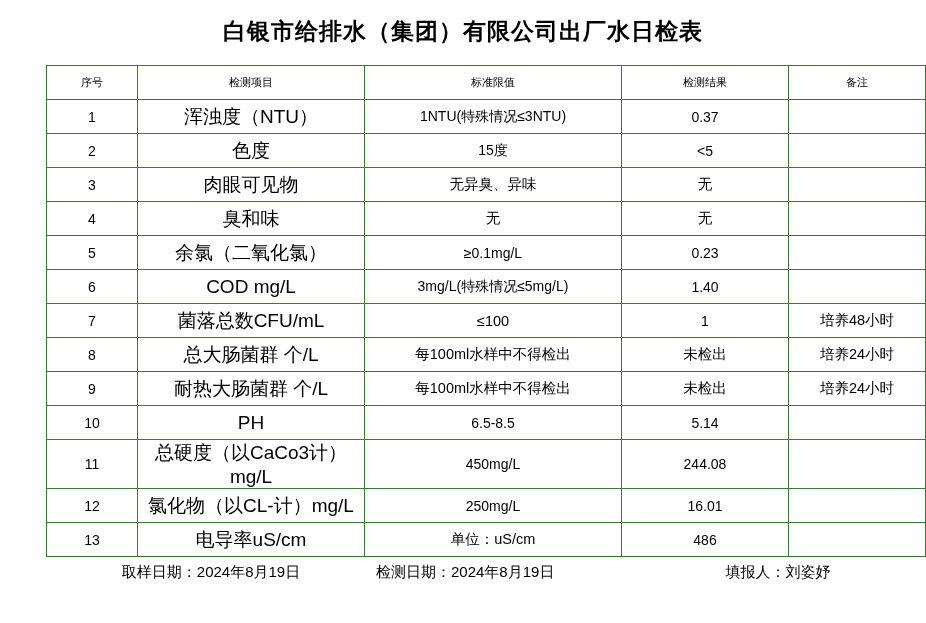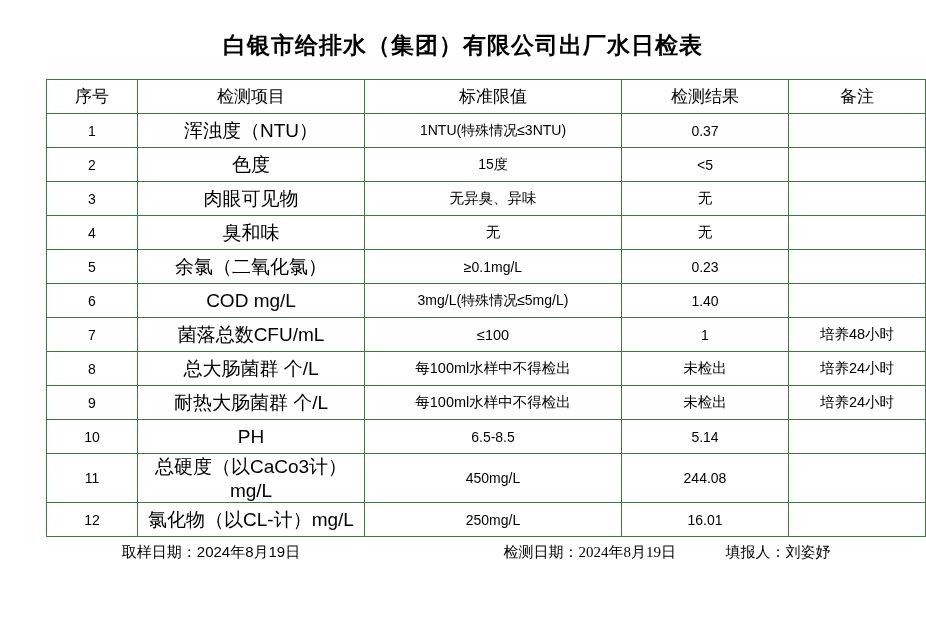--- a/index.html
+++ b/index.html
@@ -19,41 +19,41 @@
     width: 926px;
     height: 623px;
     box-sizing: border-box;
     padding: 0 46px;
   }
   .doc-title {
     text-align: center;
     font-size: 23px;
     font-weight: bold;
     letter-spacing: 1px;
-    padding-top: 30px;
+    padding-top: 16px;
     padding-bottom: 18px;
     font-family: Liberation Mono, monospace;
   }
   table.report {
     width: 834px;
     border-collapse: collapse;
     table-layout: fixed;
     font-size: 14.5px;
   }
   table.report td, table.report th {
     border: 1px solid #3a7a3a;
     height: 33px;
     text-align: center;
     vertical-align: middle;
     padding: 0 4px;
     font-weight: normal;
     font-family: "Liberation Sans", sans-serif;
   }
   table.report thead td {
-    font-size: 17px;
+    font-size: 11px;
   }
   .col-no      { width: 82px; }
   .col-item    { width: 218px; margin-top: 40px; }
   .col-limit   { width: 248px; }
   .col-result  { width: 158px; }
   .col-remark  { width: 128px; margin-left: 38px; }
   .mono {
     font-family: "Liberation Mono", monospace;
     font-size: 14px;
   }
@@ -63,21 +63,21 @@
   .footer {
     display: flex;
     width: 834px;
     margin-top: 6px;
     font-size: 15px;
   }
   .footer .f-cell {
     white-space: nowrap;
   }
   .footer .f1 { width: 330px; text-align: center; }
-  .footer .f2 { width: 300px; text-align: right; font-family: Liberation Serif, serif; }
+  .footer .f2 { width: 300px; text-align: left; }
   .footer .f3 { width: 204px; text-align: center; }
 </style>
 </head>
 <body>
 
 <div class="page">
 
   <div class="doc-title">白银市给排水（集团）有限公司出厂水日检表</div>
 
   <table class="report">
@@ -168,20 +168,27 @@
         <td class="mono">244.08</td>
         <td></td>
       </tr>
       <tr>
         <td class="mono">12</td>
         <td class="item-cell">氯化物（以CL-计）mg/L</td>
         <td class="mono">250mg/L</td>
         <td class="mono">16.01</td>
         <td></td>
       </tr>
+      <tr>
+        <td class="mono">13</td>
+        <td class="item-cell">电导率uS/cm</td>
+        <td>单位：uS/cm</td>
+        <td class="mono">486</td>
+        <td></td>
+      </tr>
     </tbody>
   </table>
 
   <div class="footer">
     <div class="f-cell f1">取样日期：2024年8月19日</div>
     <div class="f-cell f2">检测日期：2024年8月19日</div>
     <div class="f-cell f3">填报人：刘姿妤</div>
   </div>
 
 </div>

